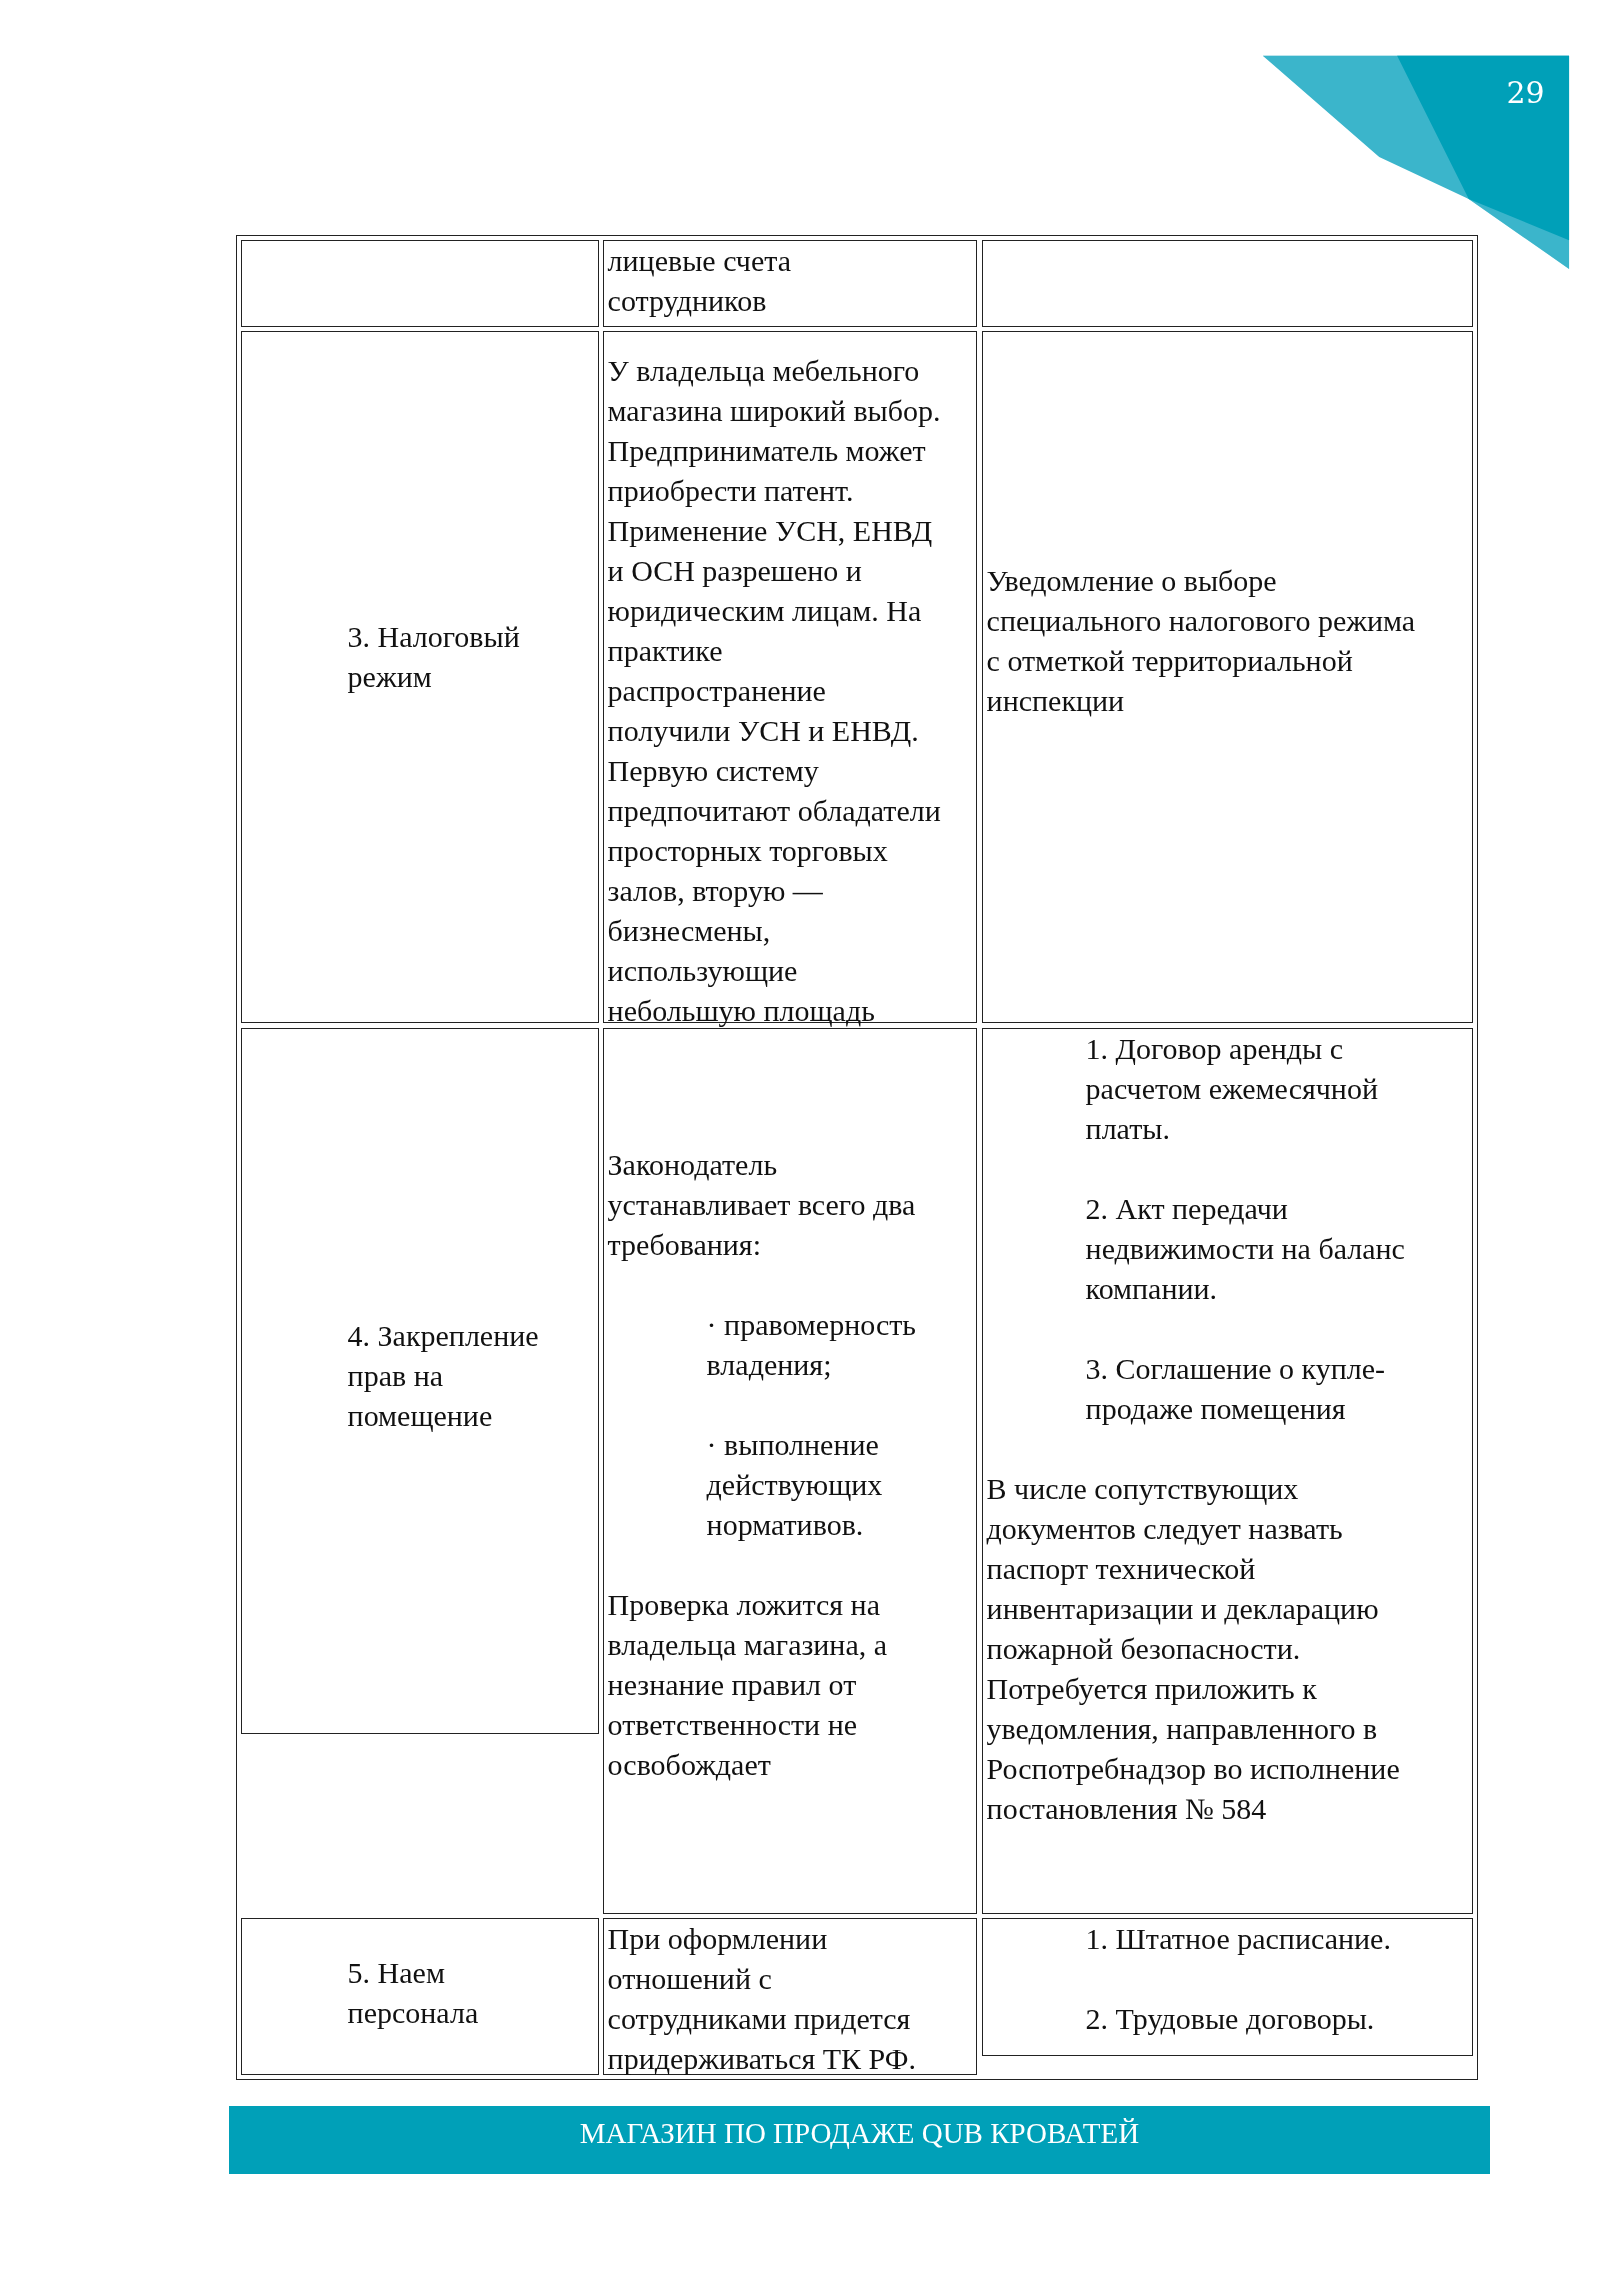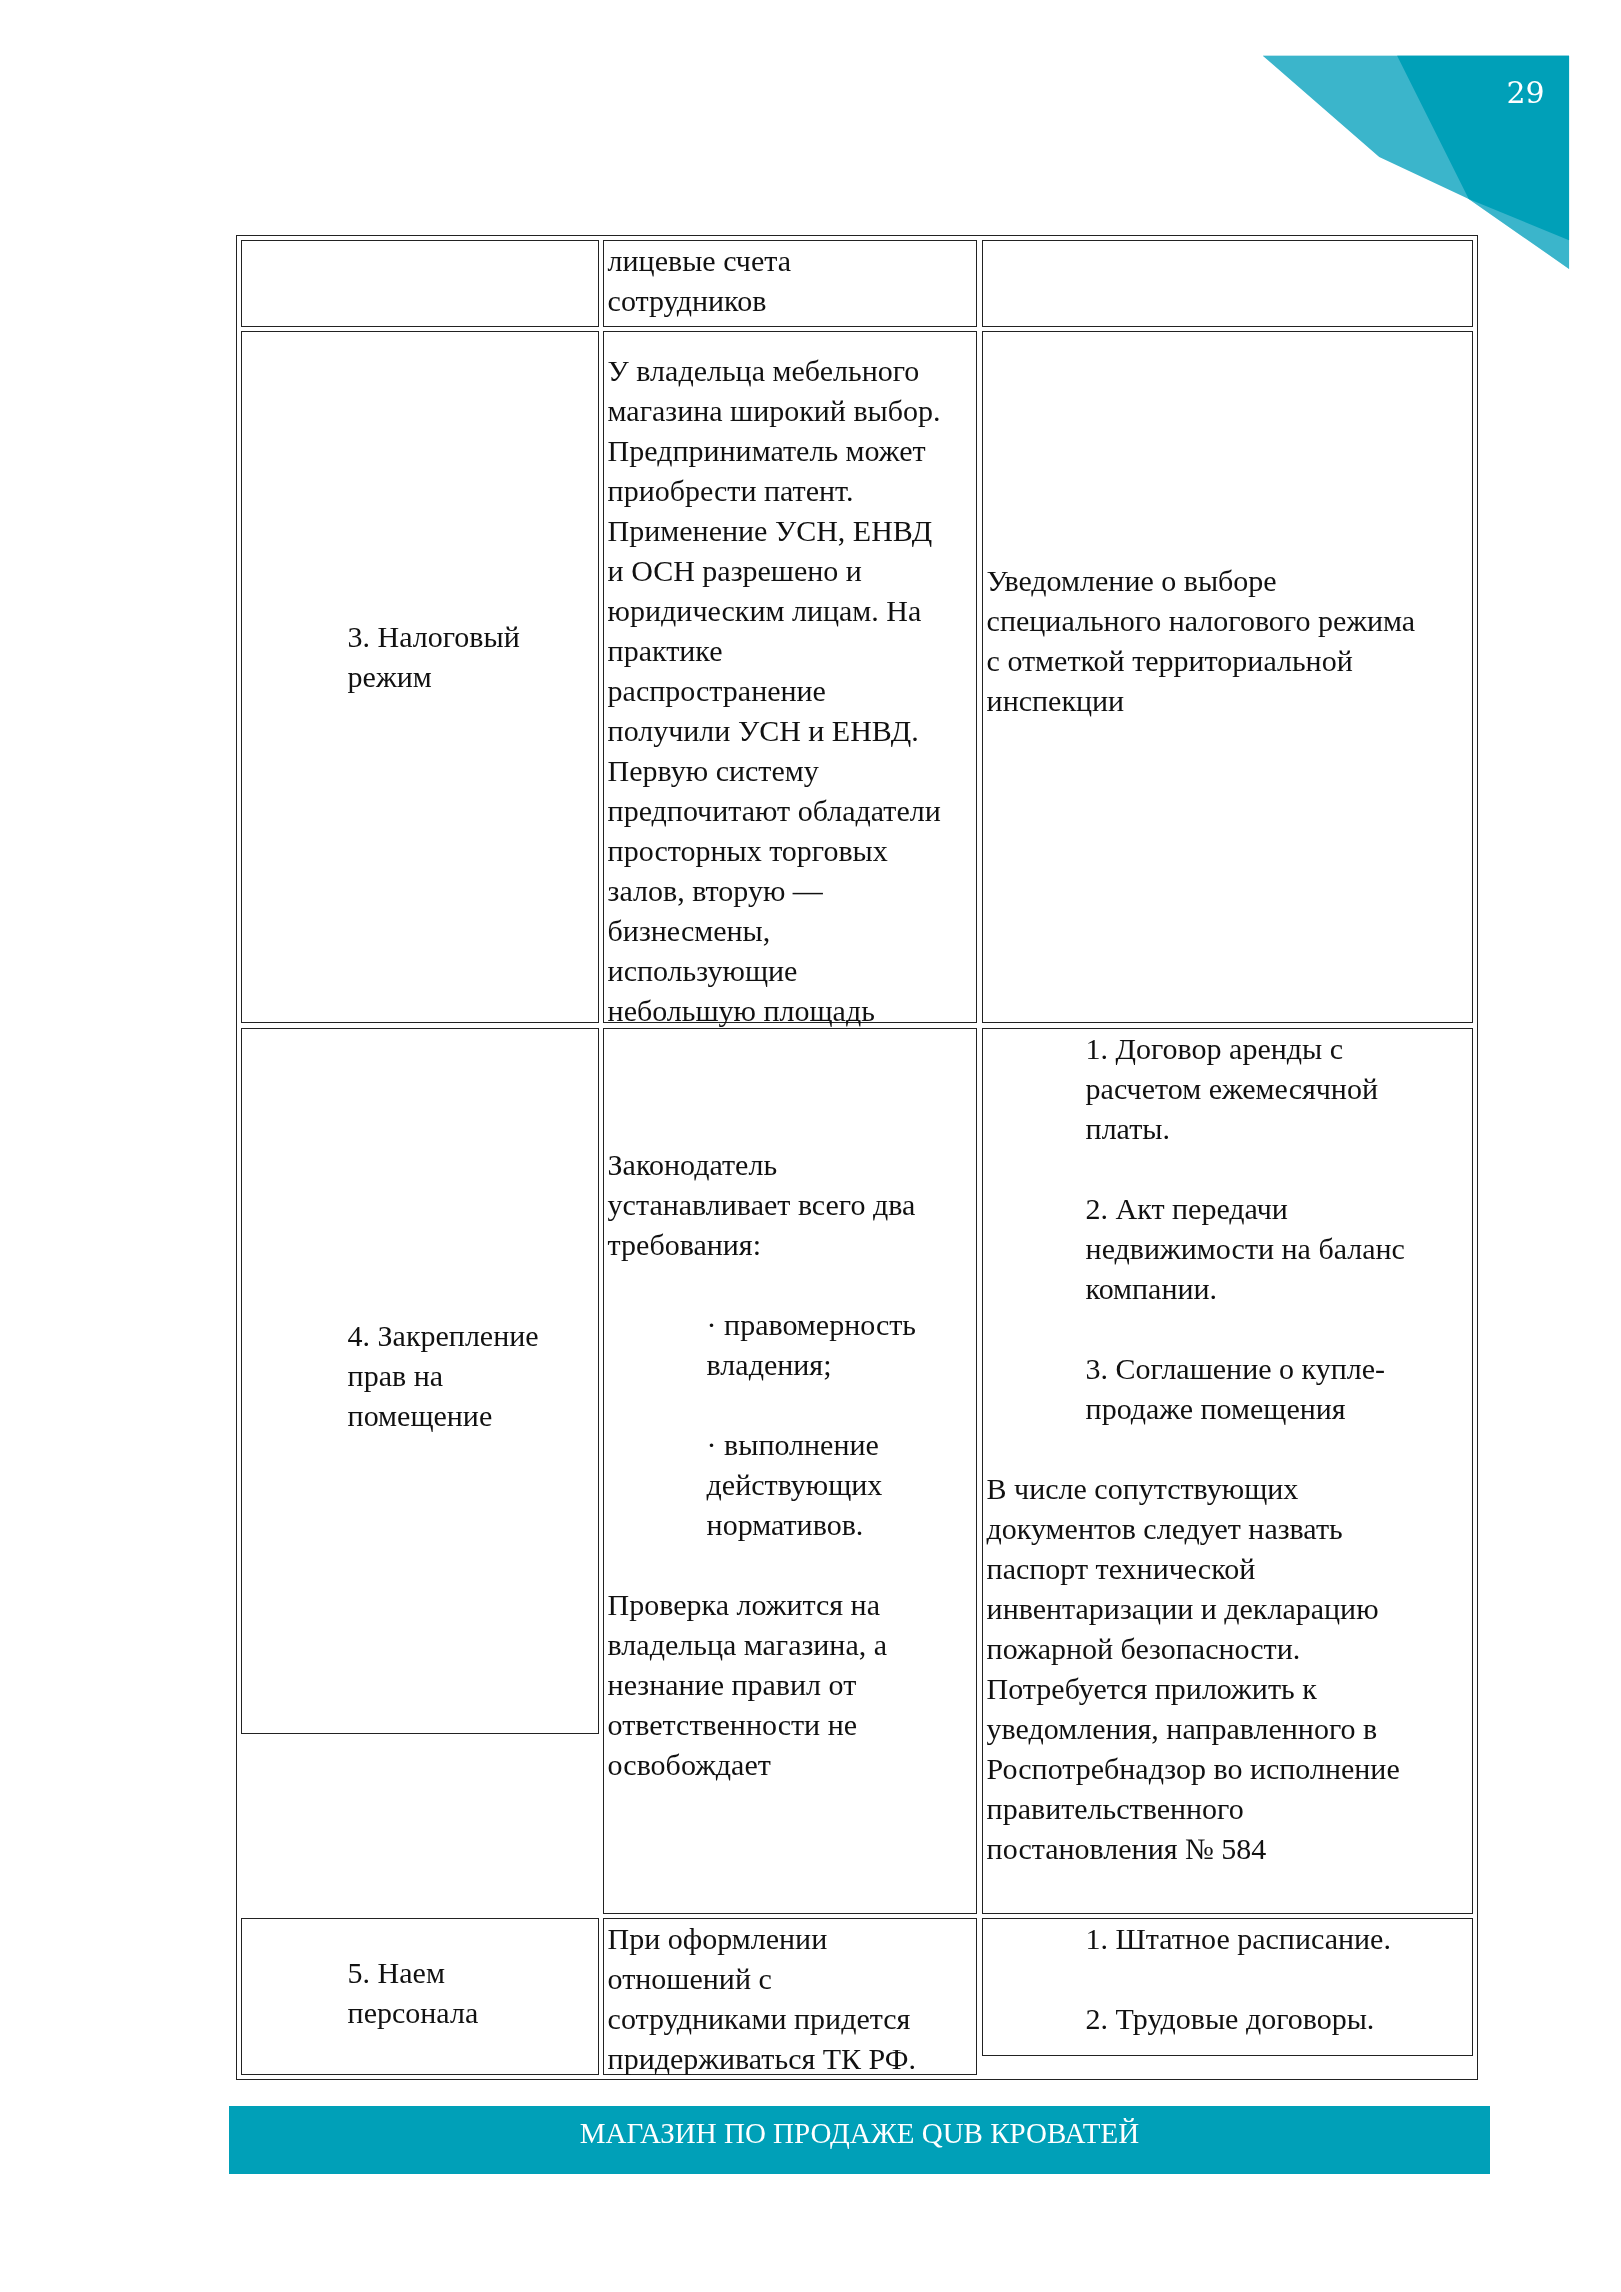--- a/index.html
+++ b/index.html
@@ -125,21 +125,20 @@
           </div>
           <div class="gap"></div>
           <div>В числе сопутствующих</div>
           <div>документов следует назвать</div>
           <div>паспорт технической</div>
           <div>инвентаризации и декларацию</div>
           <div>пожарной безопасности.</div>
           <div>Потребуется приложить к</div>
           <div>уведомления, направленного в</div>
           <div>Роспотребнадзор во исполнение</div>
-          <div>правительственного</div>
           <div>постановления № 584</div>
         </div>
     </div>
   </div>
 
   <div>
     <div class="cell c1" style="top:1682px;height:157px;">
       <div class="inner lbl vc" style="margin-top: -3.6px; width: 179px;" id="r3-stage">5. Наем персонала</div>
     </div>
     <div class="cell c2" style="top:1682px;height:157px;">

